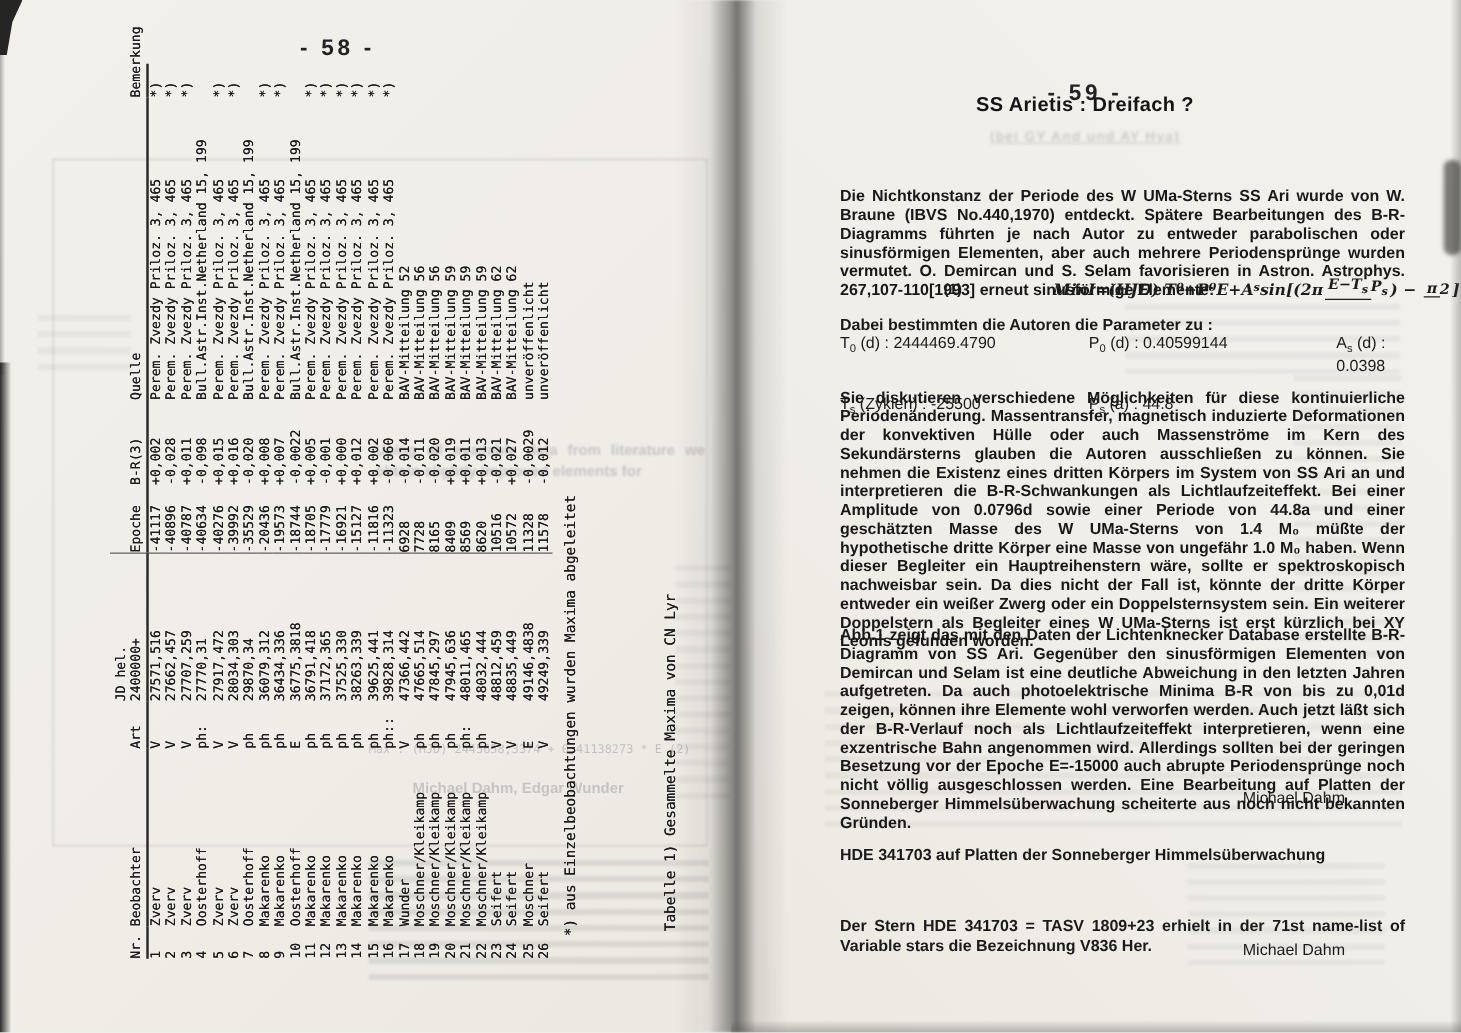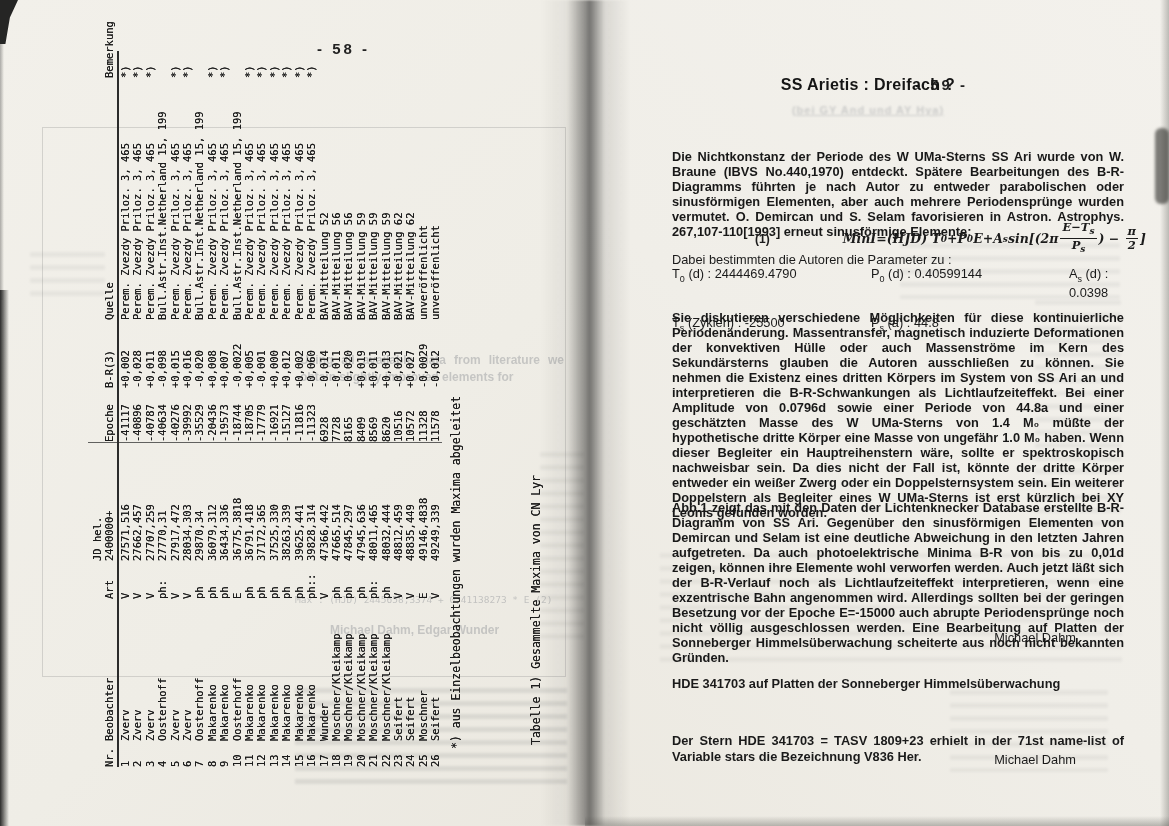--- a/index.html
+++ b/index.html
@@ -39,22 +39,22 @@
   }
   .bottom-edge{
     position:absolute;left:585px;top:816px;width:584px;height:10px;
     background:linear-gradient(0deg,rgba(70,70,65,.35),rgba(70,70,65,0));
   }
   .page{position:absolute;top:0;height:826px;}
   #left-page{left:0;width:585px;background:linear-gradient(135deg,#f2f0ea 0%,#efede6 60%,#ebe8e0 100%);}
   #right-page{left:585px;width:584px;background:linear-gradient(225deg,#f3f1ec 0%,#f0eee8 55%,#ece9e1 100%);}
 
   .page-number{
-    position:absolute;top:40px;width:200px;text-align:right;
-    font-size:15px;font-weight:bold;letter-spacing:3px;color:#222;
+    position:absolute;top:28px;width:200px;text-align:center;
+    font-size:18px;font-weight:bold;letter-spacing:3px;color:#222;
   }
   
   .ghost{position:absolute;color:#8d9095;pointer-events:none;}
   .ghost-stripes{
     position:absolute;pointer-events:none;
     background:repeating-linear-gradient(180deg, rgba(115,115,118,.15) 0 5px, rgba(0,0,0,0) 5px 13px);
     filter:blur(1px);
   }
   .ghost-stripes.light{opacity:.55;}
   .ghost-box{
@@ -105,24 +105,24 @@
     font-size:12.8px;line-height:15px;font-weight:bold;color:#181818;letter-spacing:0;
   }
   #para1{top:136px;} #para2{top:297px;} #para3{top:487px;}
   .equation{
     position:absolute;top:222px;left:0;width:452px;display:flex;align-items:center;
     font-family:"DejaVu Serif", serif;font-style:italic;font-size:12.5px;font-weight:bold;color:#1c1c1c;
   }
   .equation .eq-num{margin-left:83px;font-family:"Liberation Sans",sans-serif;font-style:normal;font-size:12px;}
   .equation .eq-body{margin-left:73px;display:inline-flex;align-items:center;white-space:pre;}
   .equation sub{font-size:9px;}
-  .frac{display:inline-flex;flex-direction:column;align-items:center;margin:0 2px;line-height:11px;font-size:11.5px;text-align:right;}
+  .frac{display:inline-flex;flex-direction:row;align-items:center;margin:0 2px;line-height:11px;font-size:11.5px;text-align:right;}
   .frac .fnum{border-bottom:1px solid #1c1c1c;padding:0 2px 1px 2px;}
   .frac .fden{padding-top:1px;}
-  #params-intro{position:absolute;top:252px;font-size:12.8px;font-weight:normal;}
+  #params-intro{position:absolute;top:252px;font-size:12.8px;font-weight:bold;}
   #param-grid{
     position:absolute;top:267px;width:452px;display:grid;
     grid-template-columns:183px 182px 1fr;row-gap:1px;
     font-size:12.8px;font-weight:normal;line-height:14px;gap:16px;
   }
   #param-grid sub{font-size:9px;}
   .signature{position:absolute;width:452px;text-align:right;padding-right:48px;box-sizing:border-box;
     font-size:12.8px;font-weight:normal;}
   #sig1{top:630px;} #sig2{top:752px;}
   .nachtrag{position:absolute;width:452px;font-size:12.8px;font-weight:bold;line-height:16px;}

